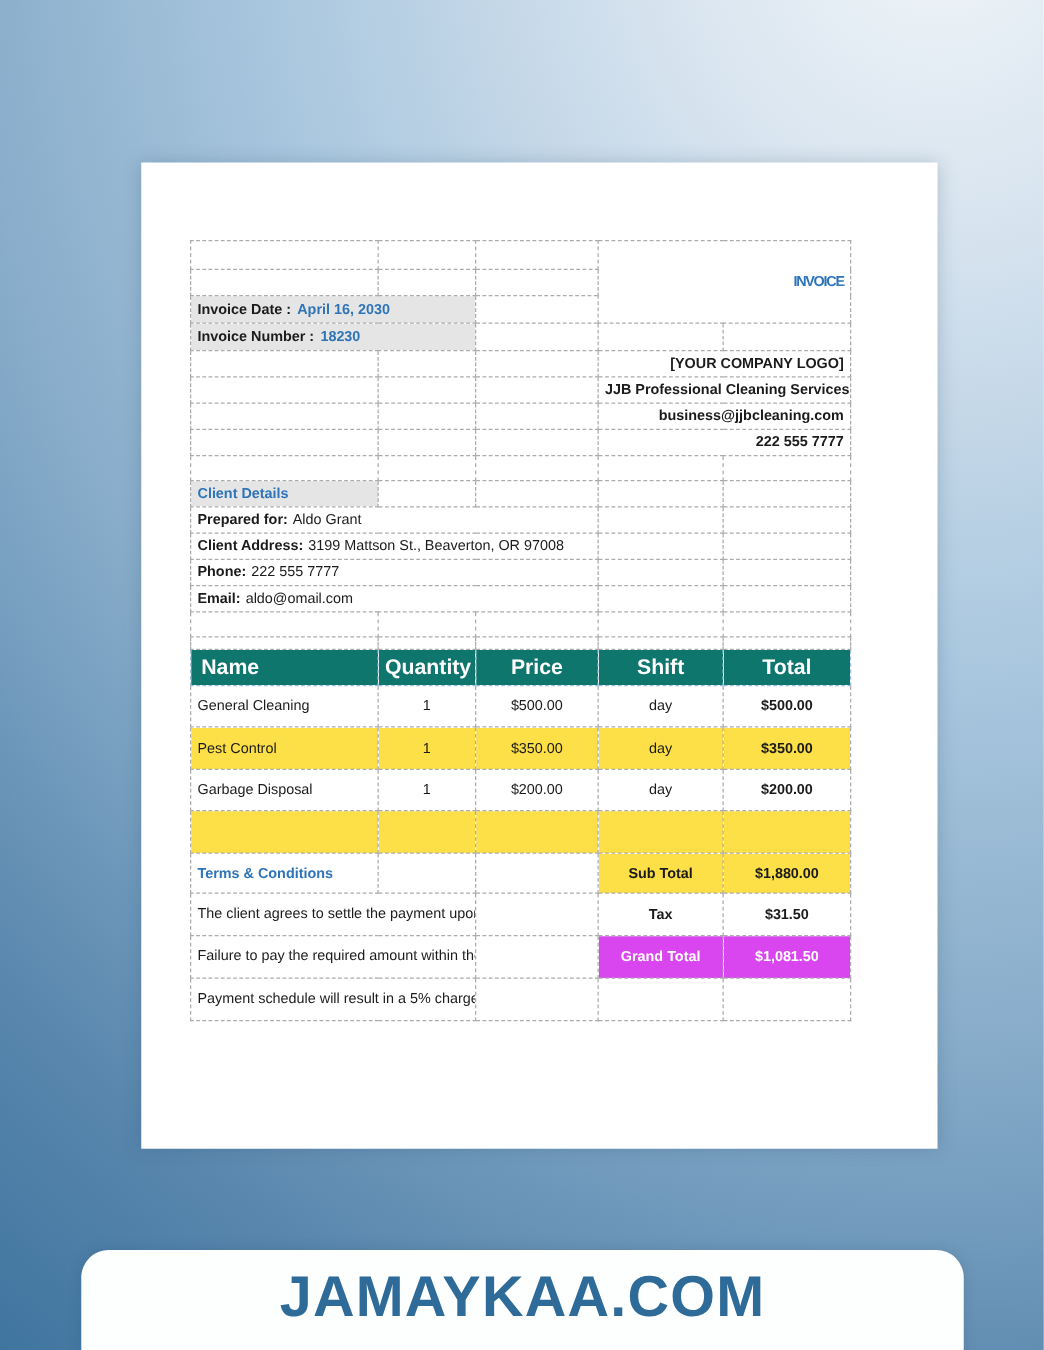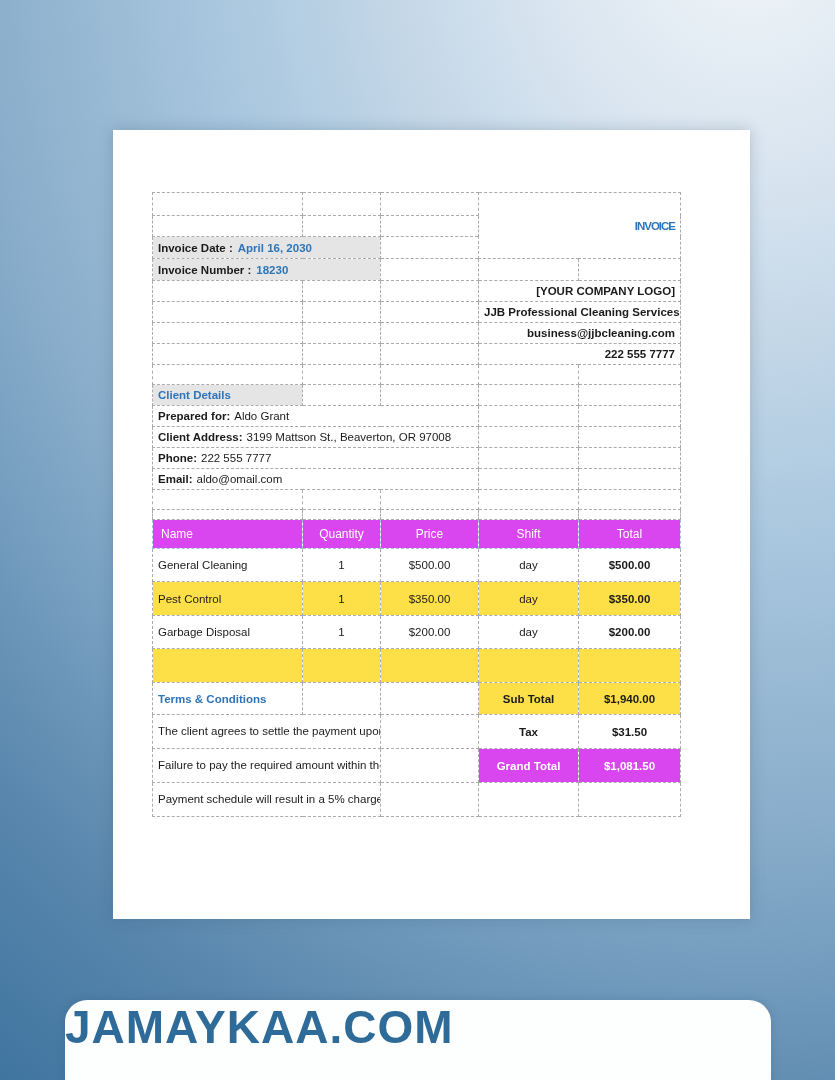--- a/index.html
+++ b/index.html
@@ -53,22 +53,22 @@
   
   td.company { text-align: right; font-weight: bold; font-size: 12px; padding-right: 6px; }
 
   
   td.client { font-size: 11.5px; padding-left: 7px; }
   td.client .lbl { font-weight: bold; margin-right: 4px; }
   td.section-title { font-size: 11.5px; font-weight: bold; color: #2e74b8; padding-left: 7px; }
 
   
   tr.head-row th {
-    background: #d946ef; color: #ffffff;
-    font-size: 12px; font-weight: normal;
+    background: #0f766e; color: #ffffff;
+    font-size: 17px; font-weight: bold;
     border: 1px dashed #9fc0dc;
     height: 29px; text-align: center;
   }
   tr.head-row th.first { text-align: left; padding-left: 8px; }
 
   
   td.item-name { padding-left: 8px; margin-top: 39px; }
   td.item-total { font-weight: bold; text-align: center; }
 
   
@@ -84,21 +84,21 @@
 
   
   .footer-card {
     position: absolute; left: 65px; top: 1000px;
     width: 706px; height: 100px;
     background: #fdfefe;
     border-radius: 22px;
     box-shadow: 0 0 10px rgba(40, 70, 100, 0.2);
   }
   .brand {
-    
+    text-align: center; padding-top: 10px;
     font-size: 46px; font-weight: bold; letter-spacing: 1px;
     color: #2e6b99;
   }
 </style>
 </head>
 <body>
 
 <div class="page">
   <table class="sheet">
     <colgroup>
@@ -257,21 +257,21 @@
       <td class="band"></td>
       <td class="band"></td>
       <td class="band"></td>
     </tr>
 
     <tr style="height:32px">
       <td class="section-title">Terms &amp; Conditions</td>
       <td></td>
       <td></td>
       <td class="total-label band">Sub Total</td>
-      <td class="total-value band">$1,940.00</td>
+      <td class="total-value band">$1,880.00</td>
     </tr>
 
     <tr style="height:34px">
       <td class="wrap" colspan="2">The client agrees to settle the payment upon completion of the project.</td>
       <td></td>
       <td class="total-label">Tax</td>
       <td class="total-value">$31.50</td>
     </tr>
 
     <tr style="height:34px">

